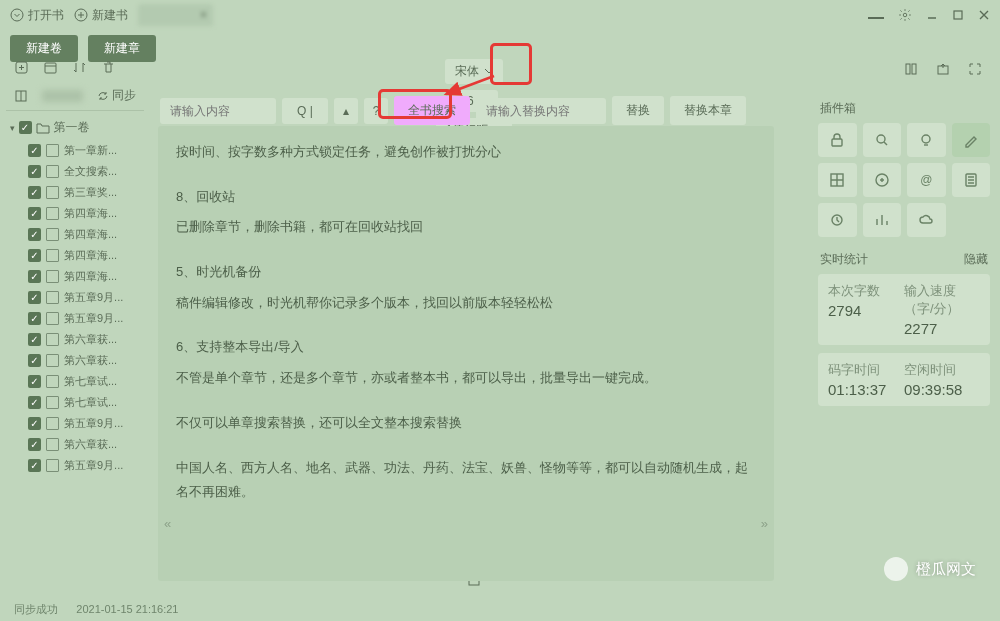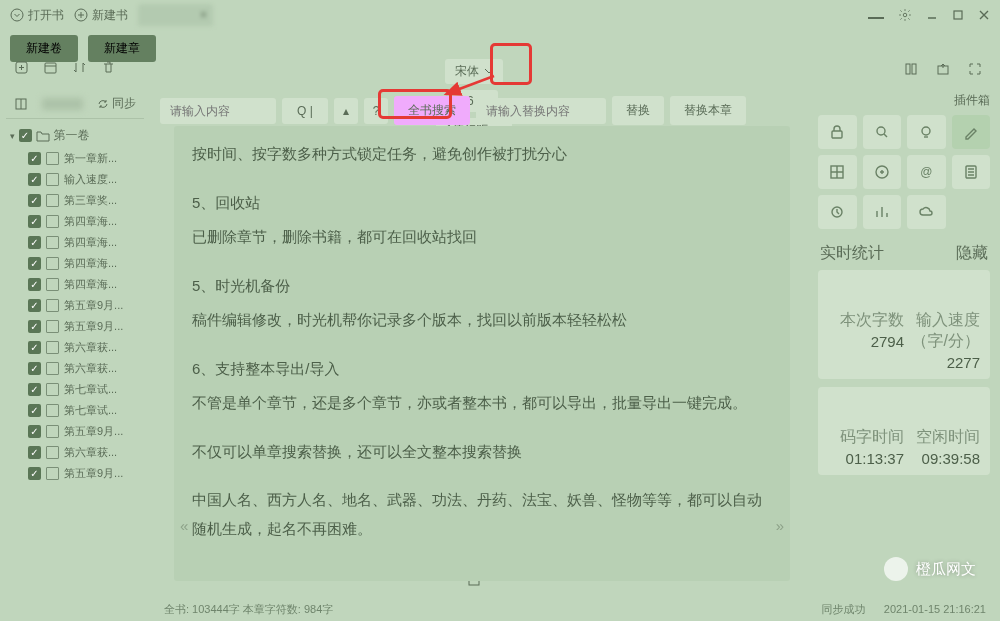--- a/index.html
+++ b/index.html
@@ -25,21 +25,21 @@
   filter: blur(2px);
 }
 .tab-item .x { position: absolute; right: 6px; top: 4px; filter: none; }
 .win-controls { display: flex; gap: 14px; align-items: center; }
 
 .toprow {
   display: flex; gap: 10px; align-items: center;
   padding: 5px 10px;
 }
 .btn-dark {
-  background: #648060; color: #000000;
+  background: #648060; color: #ffffff;
   padding: 5px 16px; border-radius: 3px; border: none;
   font-size: 12px; cursor: pointer;
 }
 
 .toolbar {
   display: flex; align-items: center; gap: 6px;
   padding: 4px 12px 6px 160px;
   position: relative;
   flex-direction: column;
 }
@@ -75,21 +75,20 @@
   width: 138px; overflow: hidden;
 }
 .lp-actions {
   display: flex; gap: 14px; align-items: center;
   padding: 2px 8px 6px 8px;
 }
 .lp-row2 {
   display: flex; gap: 14px; align-items: center;
   padding: 6px 8px; border-bottom: 1px solid #acc2a8;
   justify-content: space-between;
-  margin-top: 8px;
 }
 .sync { display: flex; align-items: center; gap: 3px; }
 .tree { padding-top: 4px; }
 .tree-root {
   display: flex; align-items: center; gap: 4px;
   padding: 4px 4px;
 }
 .tree-item {
   display: flex; align-items: center; gap: 5px;
   padding: 3px 4px 3px 22px;
@@ -102,52 +101,51 @@
   align-items: center; justify-content: center;
   color: #fff; font-size: 10px; flex-shrink: 0;
 }
 .doc-ico { width: 13px; height: 13px; border: 1px solid #7a8f77; border-radius: 1px; flex-shrink: 0; }
 
 .editor {
   position: absolute; left: 158px; top: 126px;
   width: 616px; bottom: 40px;
   background: #b8d0b4; border-radius: 3px;
   padding: 8px 18px; overflow: hidden;
-  font-size: 15px; color: #4c5f49; line-height: 1.9; margin-left: 16px;
+  font-size: 13px; color: #4c5f49; line-height: 1.9;
 }
 .editor p { margin: 6px 0; }
 .editor .sep { height: 8px; }
 .page-nav-l { position: absolute; left: 6px; top: 386px; color: #8da289; }
 .page-nav-r { position: absolute; right: 6px; top: 386px; color: #8da289; }
 
 .right-panel {
-  position: absolute; right: 10px; top: 92px; bottom: 40px;
+  position: absolute; right: 10px; top: 100px; bottom: 40px;
   width: 172px;
-  text-align: right;
 }
 .rp-title { font-size: 12px; margin-bottom: 6px; padding-left: 2px; }
 .plugin-grid {
   display: grid; grid-template-columns: repeat(4, 1fr);
   gap: 6px; margin-bottom: 14px;
 }
 .plugin-cell {
   background: #d0e1cc; height: 34px; border-radius: 4px;
   display: flex; align-items: center; justify-content: center;
   color: #6a8266;
 }
 .stats-head {
   display: flex; justify-content: space-between;
-  font-size: 16px; margin-bottom: 6px; padding: 0 2px;
+  font-size: 12px; margin-bottom: 6px; padding: 0 2px;
 }
 .stat-card {
   background: #d0e1cc; border-radius: 4px;
   padding: 8px 10px; margin-bottom: 8px;
   display: grid; grid-template-columns: 1fr 1fr;
 }
-.stat-label { font-size: 16px; color: #7e927b; margin-top: 32px; }
+.stat-label { font-size: 13px; color: #7e927b; }
 .stat-val { font-size: 15px; color: #4c5f49; margin-top: 2px; }
 
 .statusbar {
   position: absolute; left: 0; right: 0; bottom: 0;
   height: 24px; display: flex; justify-content: space-between;
   align-items: center; padding: 0 14px;
   font-size: 11px; color: #6f856c;
 }
 
 .red-box {
@@ -394,21 +392,21 @@
     </div>
     <div id="chapter-list">
         <div class="tree-item">
           <span class="chk">✓</span>
           <span class="doc-ico"></span>
           <span>第一章新...</span>
         </div>
         <div class="tree-item">
           <span class="chk">✓</span>
           <span class="doc-ico"></span>
-          <span>输入速度...</span>
+          <span>全文搜索...</span>
         </div>
         <div class="tree-item">
           <span class="chk">✓</span>
           <span class="doc-ico"></span>
           <span>第三章奖...</span>
         </div>
         <div class="tree-item">
           <span class="chk">✓</span>
           <span class="doc-ico"></span>
           <span>第四章海...</span>
@@ -474,21 +472,21 @@
           <span>第五章9月...</span>
         </div>
       </div>
   </div>
 </div>
 
 <div class="editor">
   <div id="editor-lines">
       <p>按时间、按字数多种方式锁定任务，避免创作被打扰分心</p>
       <p class="sep"></p>
-      <p>5、回收站</p>
+      <p>8、回收站</p>
       <p>已删除章节，删除书籍，都可在回收站找回</p>
       <p class="sep"></p>
       <p>5、时光机备份</p>
       <p>稿件编辑修改，时光机帮你记录多个版本，找回以前版本轻轻松松</p>
       <p class="sep"></p>
       <p>6、支持整本导出/导入</p>
       <p>不管是单个章节，还是多个章节，亦或者整本书，都可以导出，批量导出一键完成。</p>
       <p class="sep"></p>
       <p>不仅可以单章搜索替换，还可以全文整本搜索替换</p>
       <p class="sep"></p>
@@ -580,21 +578,20 @@
       <div class="stat-val">01:13:37</div>
     </div>
     <div>
       <div class="stat-label">空闲时间</div>
       <div class="stat-val">09:39:58</div>
     </div>
   </div>
 </div>
 
 <div class="statusbar">
-  <span style="margin-left:150px">全书: 103444字    本章字符数: 984字</span>
   <span>
     <span>同步成功</span>
     &nbsp;&nbsp;&nbsp;&nbsp;
     <span>2021-01-15 21:16:21</span>
   </span>
 </div>
 
 <div class="red-box" style="left:490px;top:43px;width:42px;height:42px"></div>
 <div class="red-box" style="left:378px;top:89px;width:74px;height:30px"></div>
 <svg class="arrow" style="left:438px;top:72px" width="64" height="28">

